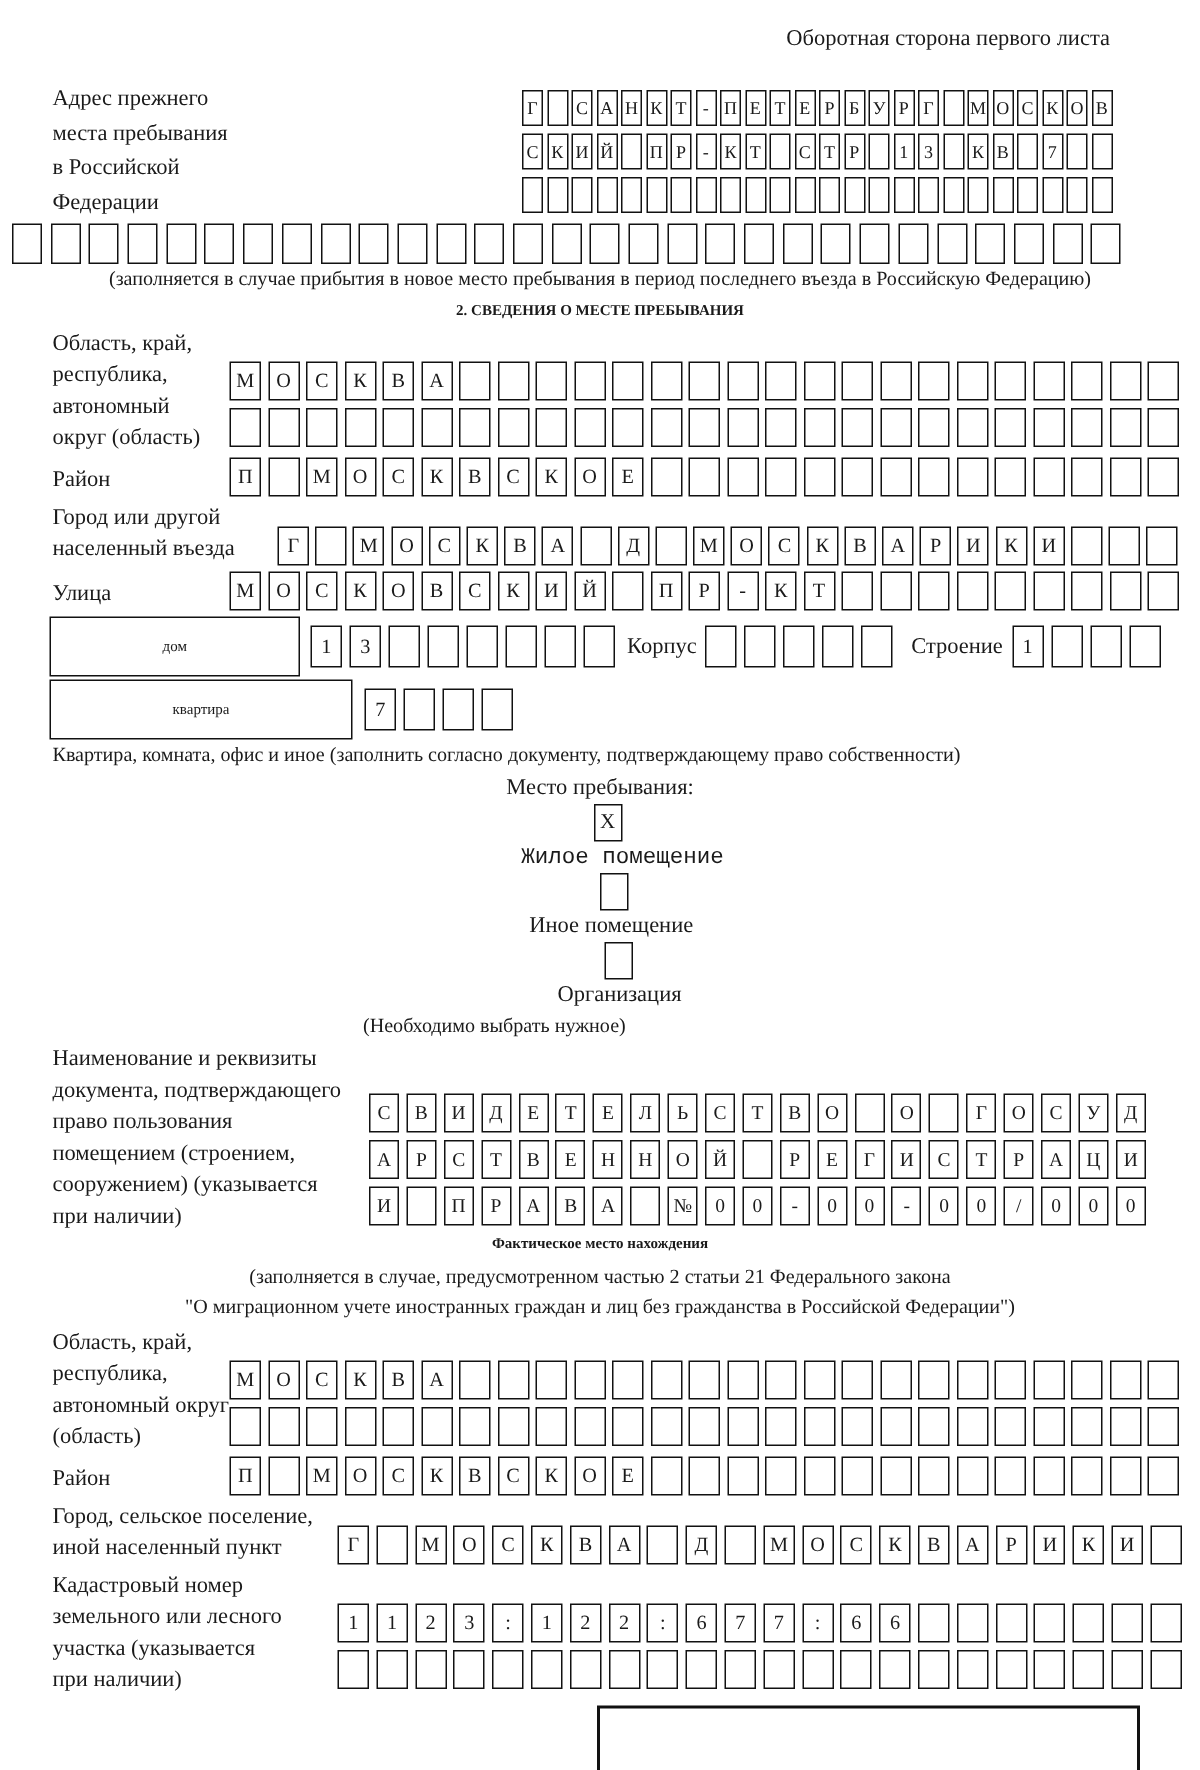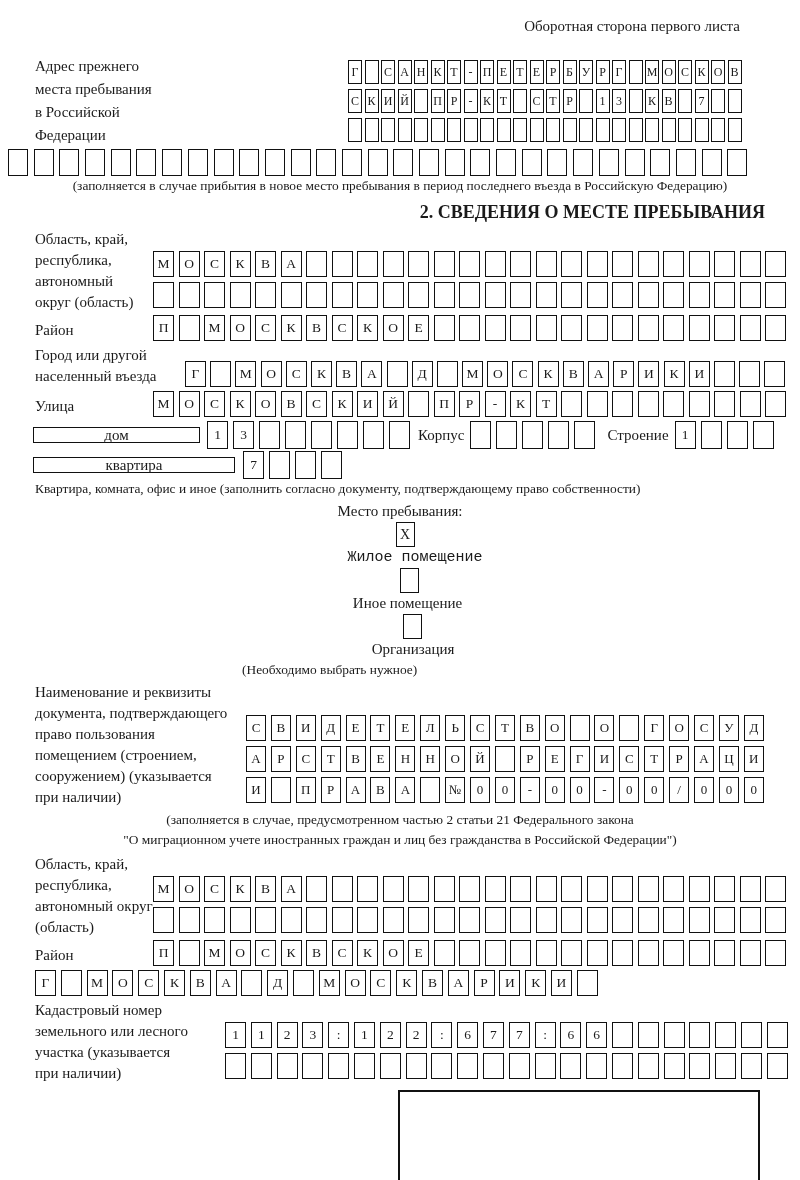--- a/index.html
+++ b/index.html
@@ -20,22 +20,22 @@
   
   .c-std .cell{width:21px;height:26px;font-size:13.5px;}
   .g45{gap:4.5px;} .g42{gap:4.2px;} .g48{gap:4.8px;}
   .c-doc{gap:4.9px;}
   .c-doc .cell{width:20px;height:26px;font-size:13px;}
   .c-house{gap:5px;}
   .c-house .cell{width:21px;height:28px;font-size:13.5px;}
   .stack .cells{margin-bottom:5px;}
   .note{font-size:13.4px;margin:2px 0 4px 0;}
   .note-c{text-align:center;}
-  .title{font-weight:bold;font-size:18px;text-align:right;margin:8px 0 6px 0;}
-  .longbox{box-sizing:border-box;border:1.6px solid #111;height:16px;display:flex;align-items:center;justify-content:center;font-size:15px;flex:none;}
+  .title{font-weight:bold;font-size:10px;text-align:center;margin:8px 0 6px 0;}
+  .longbox{box-sizing:border-box;border:1.6px solid #111;height:40px;display:flex;align-items:center;justify-content:center;font-size:10px;flex:none;}
   .inline-lbl{font-size:15px;line-height:28px;flex:none;}
   .chk{box-sizing:border-box;border:1.6px solid #111;width:19px;height:25px;display:flex;align-items:center;justify-content:center;font-size:14px;flex:none;}
   .stamp-wrap{margin-left:358px;width:372px;margin-top:6px;}
   .stamp-box{box-sizing:border-box;border:2px solid #111;width:362px;height:176px;margin-left:5px;background:#fff;}
   .mb4{margin-bottom:4px;} .mb2{margin-bottom:2px;}
 </style>
 </head>
 <body>
 
 <div class="page">
@@ -443,20 +443,21 @@
           <span class="cell">0</span>
           <span class="cell">0</span>
           <span class="cell">/</span>
           <span class="cell">0</span>
           <span class="cell">0</span>
           <span class="cell">0</span>
         </div>
     </div>
   </div>
 
+  <div class="title" style="margin-top:2px;">Фактическое место нахождения</div>
   <div class="note note-c" style="white-space:pre-line;line-height:20px;">(заполняется в случае, предусмотренном частью 2 статьи 21 Федерального закона
 "О миграционном учете иностранных граждан и лиц без гражданства в Российской Федерации")</div>
 
   <div class="field mb2" style="margin-top:4px;">
     <div class="label" style="width:118px;">Область, край,
 республика,
 автономный округ
 (область)</div>
     <div class="stack">
       <div class="cells c-std g45">
@@ -541,20 +542,22 @@
         <span class="cell"></span>
         <span class="cell"></span>
         <span class="cell"></span>
         <span class="cell"></span>
         <span class="cell"></span>
         <span class="cell"></span>
       </div>
   </div>
 
   <div class="field mb4">
+    <div class="label" style="width:190px;">Город, сельское поселение,
+иной населенный пункт</div>
     <div class="cells c-std g48">
         <span class="cell">Г</span>
         <span class="cell"></span>
         <span class="cell">М</span>
         <span class="cell">О</span>
         <span class="cell">С</span>
         <span class="cell">К</span>
         <span class="cell">В</span>
         <span class="cell">А</span>
         <span class="cell"></span>

